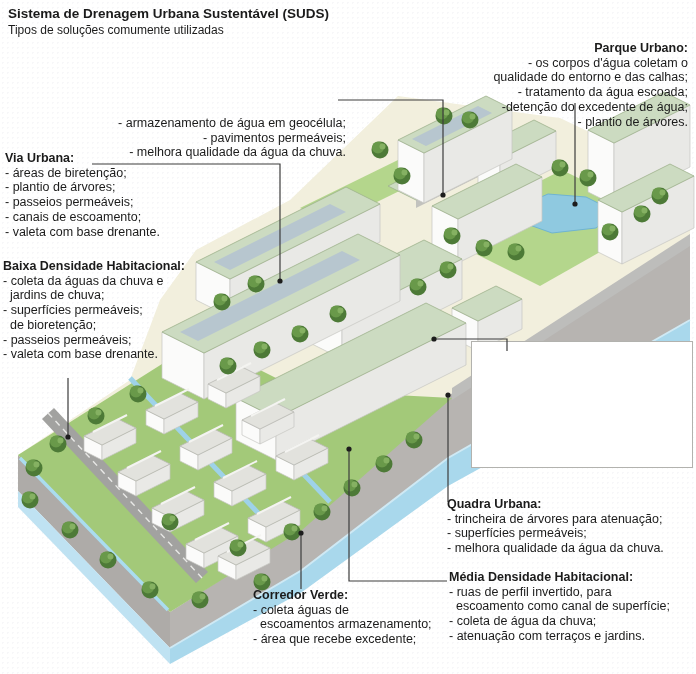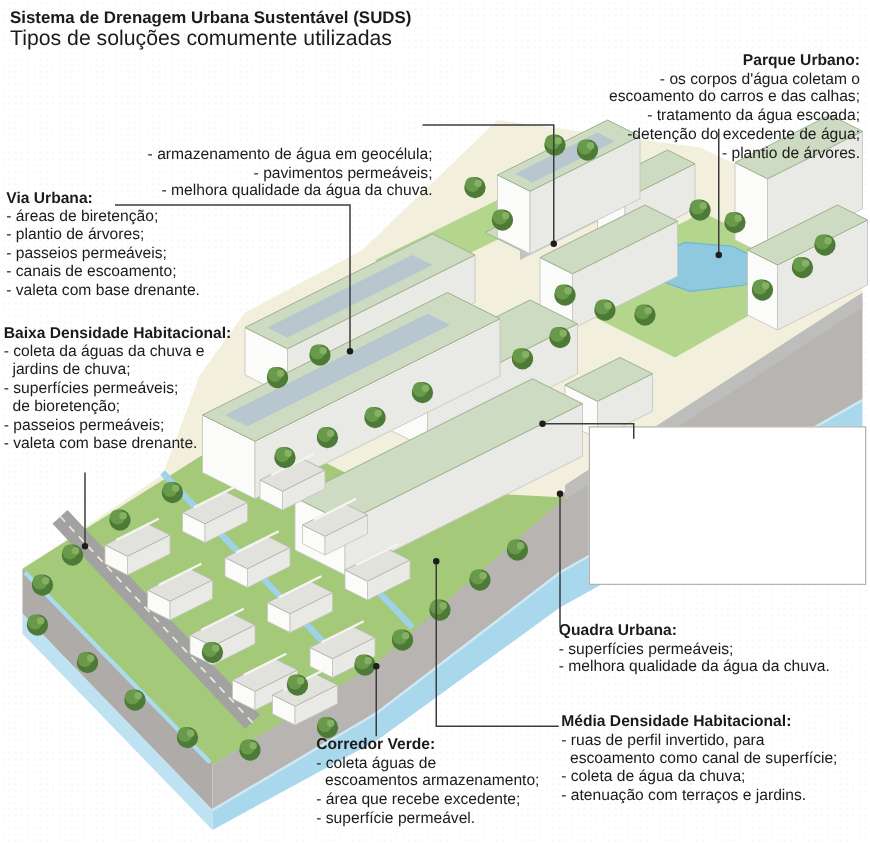--- a/index.html
+++ b/index.html
@@ -38,21 +38,21 @@
   }
   svg{position:absolute;left:0;top:0;}
   #scene{z-index:1;}
   #overlay{z-index:3;pointer-events:none;}
   .whitebox{
     position:absolute;z-index:2;background:#ffffff;border:1px solid #b2b2ae;
     box-sizing:border-box;
   }
   .hdr{position:absolute;left:8px;top:5px;z-index:5;color:var(--ink);}
   .hdr .t{font-size:13.5px;font-weight:bold;line-height:17px;}
-  .hdr .s{font-size:17px;line-height:17px;}
+  .hdr .s{font-size:12px;line-height:17px;}
   .label{
     position:absolute;z-index:5;color:var(--ink);
     font-size:12.5px;line-height:14.7px;
   }
   .label .ttl{font-weight:bold;}
   .label .ln{white-space:pre-wrap;}
   .ra{text-align:right;margin-top:28px;}
 </style>
 </head>
 <body>
@@ -247,21 +247,21 @@
   </svg>
 
   <div class="hdr">
     <div class="t">Sistema de Drenagem Urbana Sustentável (SUDS)</div>
     <div class="s">Tipos de soluções comumente utilizadas</div>
   </div>
 
   <div class="label ra" style="left:428px;top:13px;width:260px;">
     <div class="ttl">Parque Urbano:</div>
     <div class="ln">- os corpos d'água coletam o</div>
-    <div class="ln">escoamento do carros e das calhas;</div>
+    <div class="ln">qualidade do entorno e das calhas;</div>
     <div class="ln">- tratamento da água escoada;</div>
     <div class="ln">-detenção do excedente de água;</div>
     <div class="ln">- plantio de árvores.</div>
   </div>
 
   <div class="label ra" style="left:86px;top:88px;width:260px;">
     <div class="ln">- armazenamento de água em geocélula;</div>
     <div class="ln">- pavimentos permeáveis;</div>
     <div class="ln">- melhora qualidade da água da chuva.</div>
   </div>
@@ -281,33 +281,33 @@
     <div class="ln">  jardins de chuva;</div>
     <div class="ln">- superfícies permeáveis;</div>
     <div class="ln">  de bioretenção;</div>
     <div class="ln">- passeios permeáveis;</div>
     <div class="ln">- valeta com base drenante.</div>
   </div>
 
 
   <div class="label" style="left:447px;top:497px;width:245px;">
     <div class="ttl">Quadra Urbana:</div>
+    <div class="ln">- trincheira de árvores para atenuação;</div>
     <div class="ln">- superfícies permeáveis;</div>
     <div class="ln">- melhora qualidade da água da chuva.</div>
   </div>
 
   <div class="label" style="left:449px;top:570px;width:245px;">
     <div class="ttl">Média Densidade Habitacional:</div>
     <div class="ln">- ruas de perfil invertido, para</div>
     <div class="ln">  escoamento como canal de superfície;</div>
     <div class="ln">- coleta de água da chuva;</div>
     <div class="ln">- atenuação com terraços e jardins.</div>
   </div>
 
   <div class="label" style="left:253px;top:588px;width:190px;">
     <div class="ttl">Corredor Verde:</div>
     <div class="ln">- coleta águas de</div>
     <div class="ln">  escoamentos armazenamento;</div>
     <div class="ln">- área que recebe excedente;</div>
-    <div class="ln">- superfície permeável.</div>
   </div>
 
 </div>
 
 </body></html>

